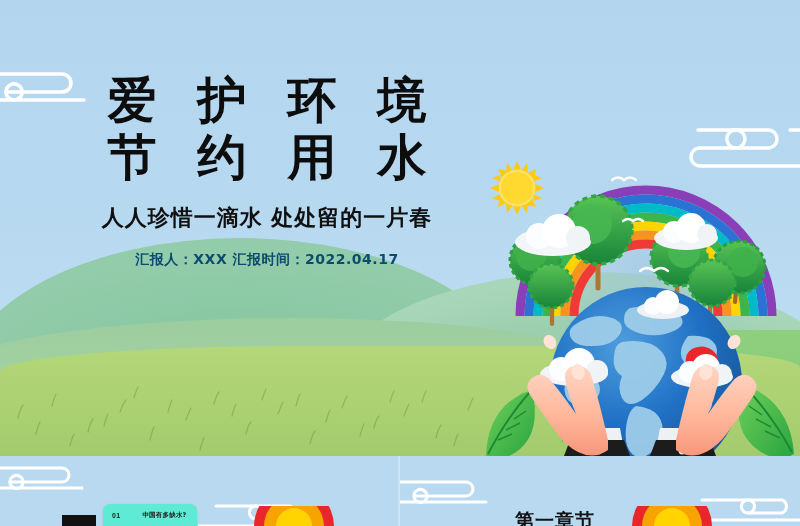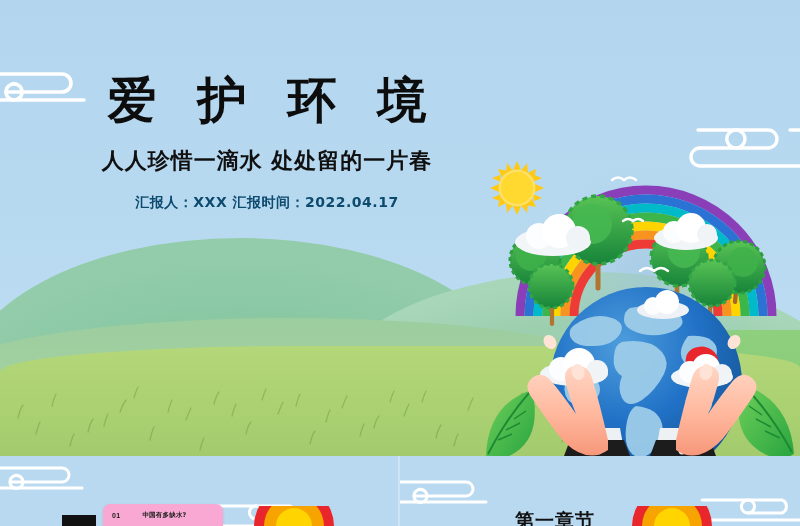--- a/index.html
+++ b/index.html
@@ -75,22 +75,22 @@
 
   
   .strip { position:absolute; left:0; top:456px; width:800px; height:70px; background:#cfe3f4; }
   .thumb { position:absolute; top:0; height:70px; overflow:hidden; background:#b9d9f1; }
   .thumb-a { left:0;   width:398px; }
   .thumb-b { left:400px; width:400px; }
   .thumb-div { position:absolute; left:398px; top:0; width:2px; height:70px; background:#cfe3f4; }
 
   .tl-bar { position:absolute; left:62px; top:59px; width:34px; height:11px; background:#111; }
   .tl-card {
-    position:absolute; left:103px; top:48px; width:120px; height:22px;
-    background:#f9a8d4; border-radius:7px 7px 0 0;
+    position:absolute; left:103px; top:48px; width:94px; height:22px;
+    background:#5eead4; border-radius:7px 7px 0 0;
     box-shadow:0 1px 3px rgba(0,0,0,.10);
     display:flex; align-items:center;
   }
   .tl-num { font-size:7px; font-weight:700; color:#1a1a1a; margin-left:9px; letter-spacing:.3px; }
   .tl-txt { font-size:6.5px; font-weight:700; color:#1a1a1a; margin-left:22px; letter-spacing:.2px;
             font-family:"DejaVu Sans","Liberation Sans",sans-serif; }
 
   .sunrise { position:absolute; bottom:0; }
   .chapter-title {
     position:absolute; left:470px; top:52px; width:170px; text-align:center;
@@ -167,20 +167,21 @@
           <path d="M58 8 H128 a9 9 0 0 1 0 18 H96"></path>
           <path d="M168 8 H150"></path>
           <path d="M96 26 a9 9 0 1 0 -0.2 0 M60 26 H96"></path>
           <path d="M60 26 a9 9 0 0 0 0 18 H168"></path>
         </g>
       </svg>
     </div>
 
     <div class="title-block">
       <div class="t-line">爱 护 环 境</div>
+      <div class="t-line">节 约 用 水</div>
       <div class="subtitle">人人珍惜一滴水 处处留的一片春</div>
       <div class="meta">汇报人：XXX    汇报时间：2022.04.17</div>
     </div>
 
     <div class="illus">
       <svg width="320" height="328" viewBox="0 0 320 328">
         <defs>
           <radialGradient id="gGlobe" cx="38%" cy="30%" r="78%">
             <stop offset="0%" stop-color="#4e9ddd"></stop>
             <stop offset="52%" stop-color="#2071c6"></stop>

